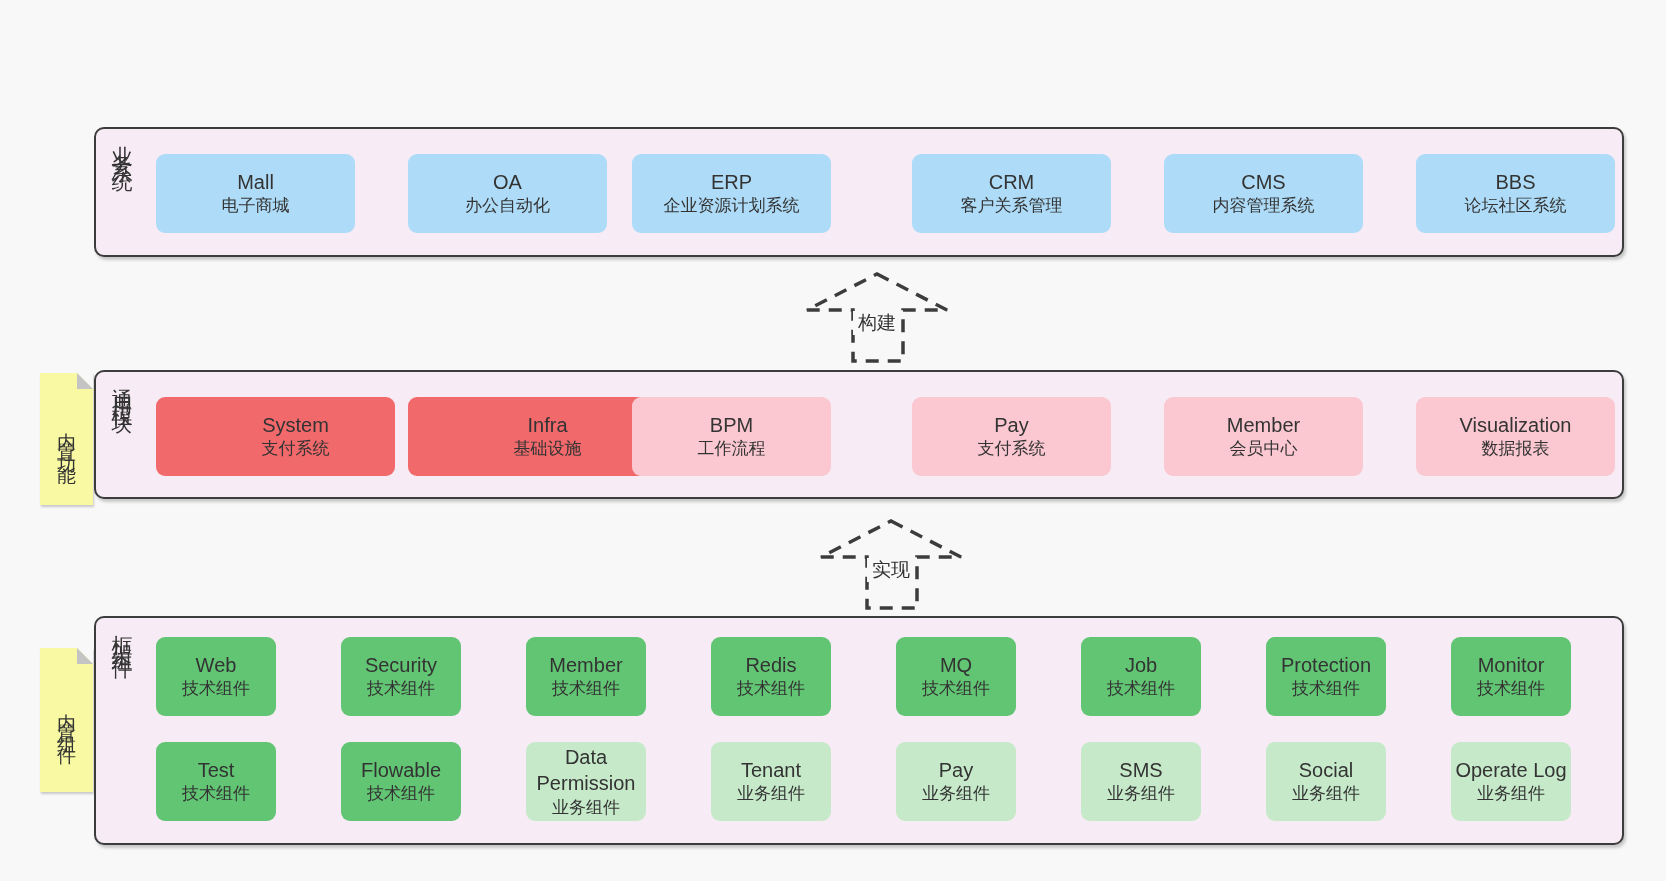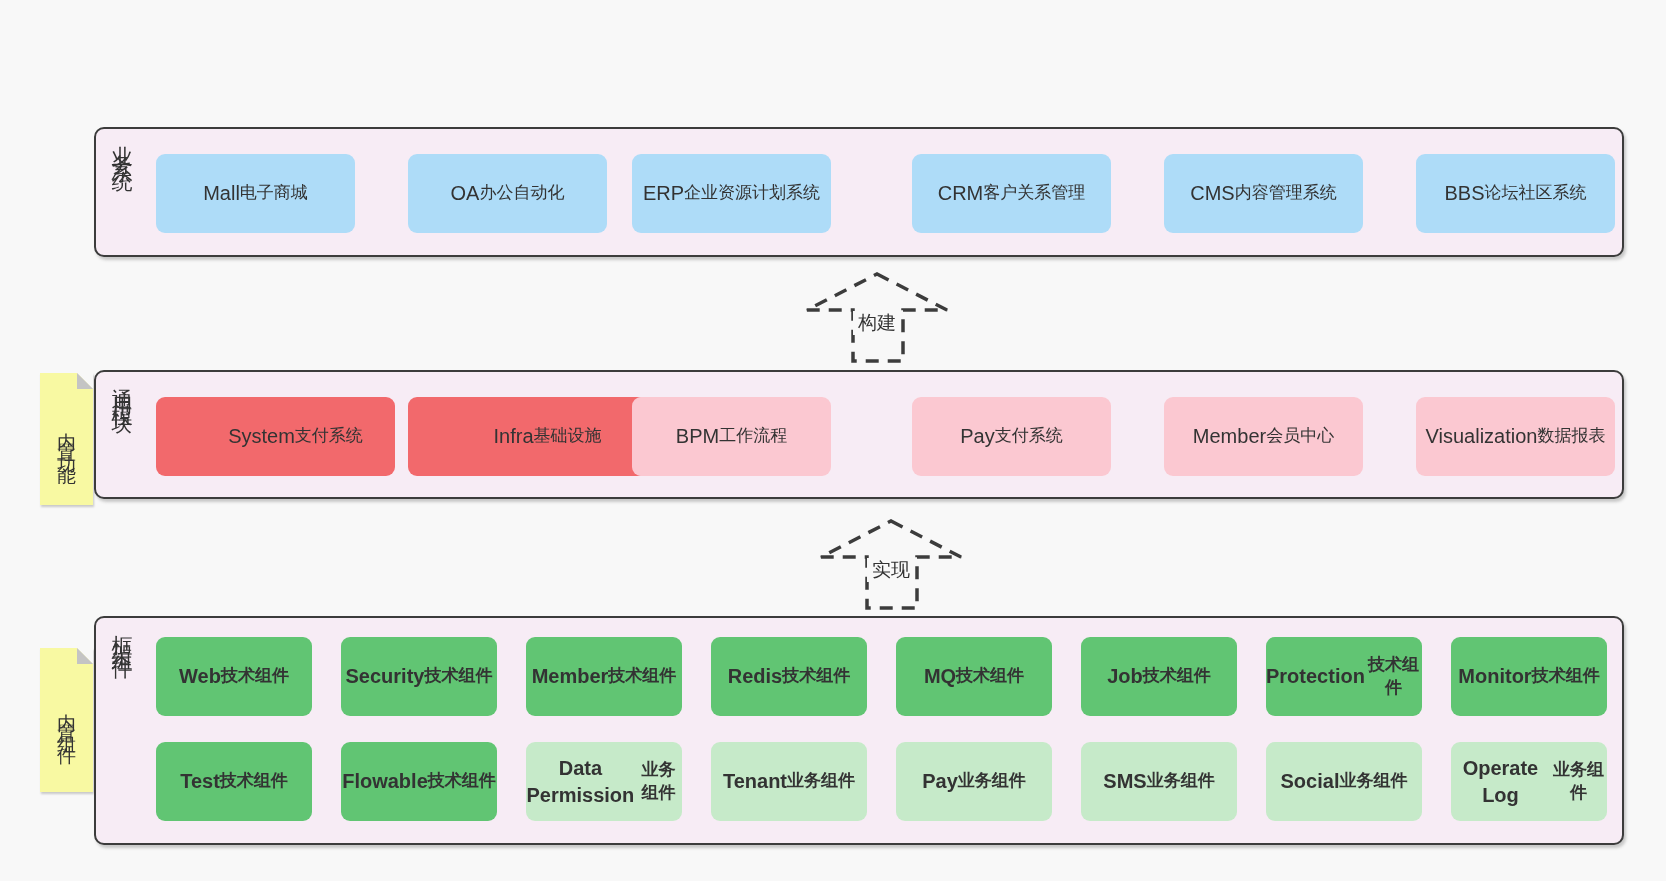--- a/index.html
+++ b/index.html
@@ -31,28 +31,28 @@
     position:absolute;left:12px;top:0;bottom:0;
     display:flex;align-items:center;
     writing-mode:vertical-rl;text-orientation:upright;
     font-size:21px;letter-spacing:8px;color:#333;
     margin:auto;
   }
   
   .box{
     position:absolute;
     height:79px;border-radius:9px;
-    display:flex;justify-content:center;align-items:center;
+    display:flex;flex-direction:column;justify-content:center;align-items:center;
     text-align:center;line-height:1.32;
     color:#333;
   }
   .box .t{font-size:20px;}
   .box .s{font-size:17px;}
   .wide{width:199px;top:25px;}
-  .cell{width:156px;font-weight:bold;}
+  .cell{width:120px;}
   .row1{top:19px;}
   .row2{top:124px;}
   .b-blue{background:var(--blue,#aedcf8);}
   .b-red{background:var(--red,#f2696c);padding-left:40px;}
   .b-pink{background:var(--pink,#fbc8d1);}
   .b-green{background:var(--green,#61c573);}
   .b-lgreen{background:var(--light-green,#c6eac9);}
   
   .w0{left:60px;} .w1{left:312px;} .w2{left:536px;} .w3{left:816px;} .w4{left:1068px;} .w5{left:1320px;}
   

